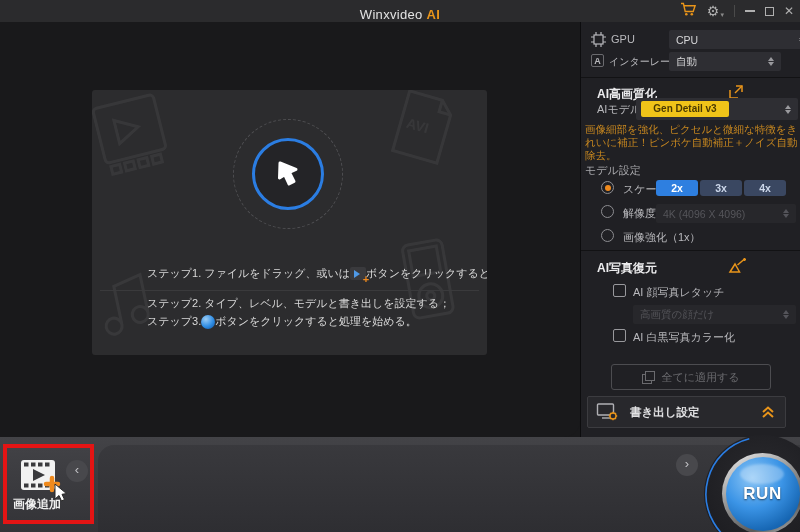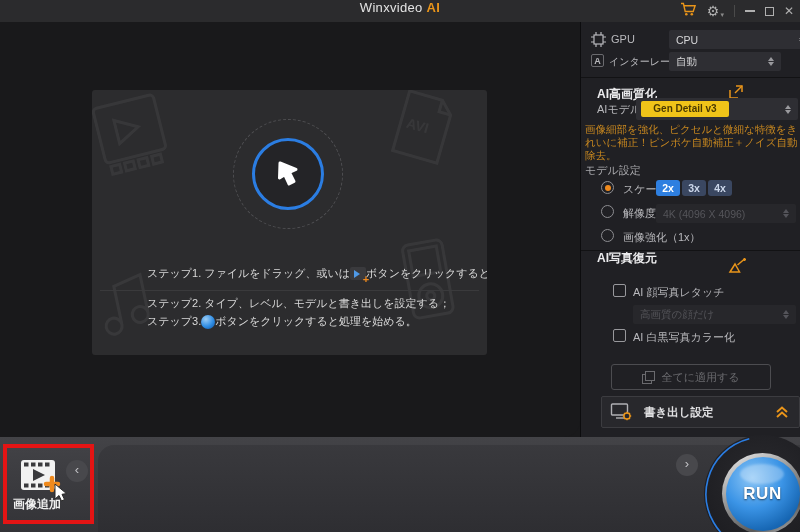--- a/index.html
+++ b/index.html
@@ -4,21 +4,21 @@
 <style>
   * { margin:0; padding:0; box-sizing:border-box; }
   html,body { background:#000; }
   #app {
     position:relative; width:800px; height:532px; overflow:hidden;
     font-family:"Liberation Sans","DejaVu Sans",sans-serif;
     background:#19191b; color:#ddd; -webkit-font-smoothing:antialiased;
   }
   
   #titlebar { position:absolute; left:0; top:0; width:800px; height:22px;
-    background:#2b2b2d; display:flex; align-items:flex-start; justify-content:center; }
+    background:#2b2b2d; display:flex; align-items:flex-end; justify-content:center; }
   #titlebar .title { font-size:13px; color:#e3e3e3; letter-spacing:.3px; }
   #titlebar .title .accent { color:#e8941a; font-weight:bold; margin-left:4px; }
   .tb-icons { position:absolute; right:6px; top:0; height:22px; display:flex; align-items:center; gap:10px; }
   .tb-sep { width:1px; height:12px; background:#4a4a4a; }
   .glyph-min { width:10px; height:2px; background:#b0b0b0; }
   .glyph-max { width:9px; height:9px; border:1.5px solid #b0b0b0; }
   .glyph-close { color:#b0b0b0; font-size:12px; line-height:1; }
   .gear-wrap { color:#b0b0b0; font-size:14px; line-height:1; display:flex; align-items:flex-end; }
   .gear-wrap .caret { font-size:7px; margin-left:1px; color:#8a8a8a; }
   
@@ -60,33 +60,33 @@
     background:#2e2e33; border-radius:2px; display:flex; align-items:center; }
   #model-pill { margin-left:5px; width:88px; height:16px; background:#f0c419; border-radius:2px;
     color:#4a3a02; font-size:10px; font-weight:bold; text-align:center; line-height:16px; }
   #model-dd .ud { position:absolute; right:7px; }
   #model-desc { position:absolute; left:4px; top:101px; width:213px;
     font-size:10.5px; line-height:13px; color:#c9881f; }
   .radio { position:absolute; width:13px; height:13px; border:1px solid #8d8d91;
     border-radius:50%; background:transparent; }
   .radio.sel::after { content:""; position:absolute; left:2.5px; top:2.5px;
     width:6px; height:6px; border-radius:50%; background:#f08a1d; }
-  .scale-btn { width:24px; height:16px; border-radius:3px; background:#3a4761;
+  .scale-btn { width:42px; height:16px; border-radius:3px; background:#3a4761;
     color:#ccd7ea; font-size:10.5px; font-weight:bold; text-align:center; line-height:16px; }
   .scale-btn.sel { background:#2e7fe0; color:#fff; }
   #scale-btns { position:absolute; left:75px; top:158px; display:flex; gap:2px; }
   .checkbox { position:absolute; width:13px; height:13px; border:1px solid #98989c;
     border-radius:2px; background:transparent; }
   #apply-btn { position:absolute; left:30px; top:342px; width:160px; height:26px;
     border:1px solid #4c4c50; border-radius:3px; display:flex; align-items:center;
     justify-content:center; gap:7px; color:#6a6a6e; font-size:11px; background:transparent; }
   .copy-icon { width:12px; height:12px; position:relative; }
   .copy-icon::before { content:""; position:absolute; left:0; top:3px; width:8px; height:8px; border:1px solid #6a6a6e; }
   .copy-icon::after { content:""; position:absolute; left:3px; top:0; width:8px; height:8px; border:1px solid #6a6a6e; background:#202024; }
-  #export-box { position:absolute; left:20px; top:374px; width:199px; height:32px;
+  #export-box { position:absolute; left:6px; top:374px; width:199px; height:32px;
     background:#28282c; border:1px solid #3c3c40; border-radius:2px;
     display:flex; align-items:center; }
   #export-box .lbl { font-size:11.5px; font-weight:bold; color:#e2e2e4; margin-left:10px; }
   
   #bottombar { position:absolute; left:0; top:437px; width:800px; height:95px;
     background:linear-gradient(#434347,#333337); }
   #strip { position:absolute; left:98px; top:8px; width:702px; height:87px;
     border-top-left-radius:16px; background:linear-gradient(#39393d,#2e2e32); }
   .nav-circle { position:absolute; width:22px; height:22px; border-radius:50%;
     background:#48484c; color:#c2c2c6; font-size:13px; text-align:center; line-height:20px; }
@@ -253,21 +253,21 @@
           <i class="up"></i>
           <i class="dn"></i>
         </span>
     </div>
 
     <div class="radio" style="left:20px;top:207px"></div>
     <div class="r-label" style="left:42px;top:208px">画像強化（1x）</div>
 
     <div class="divider" style="top:228px"></div>
 
-    <div class="r-title" style="left:16px;top:228px">AI写真復元</div>
+    <div class="r-title" style="left:16px;top:238px">AI写真復元</div>
     <svg style="position:absolute;left:146px;top:236px" width="20" height="16" viewBox="0 0 20 16" fill="none" stroke="#e8941a" stroke-width="1.5">
       <path d="M3 14 L8 6 L12.5 14 Z"></path>
         <path d="M10.5 7 L17 1.5"></path>
         <path d="M17.5 0 v3 M16 1.5 h3"></path>
     </svg>
 
     <div class="checkbox" style="left:32px;top:262px"></div>
     <div class="r-label" style="left:52px;top:263px">AI 顔写真レタッチ</div>
 
     <div class="select disabled" style="left:52px;top:283px;width:163px">

